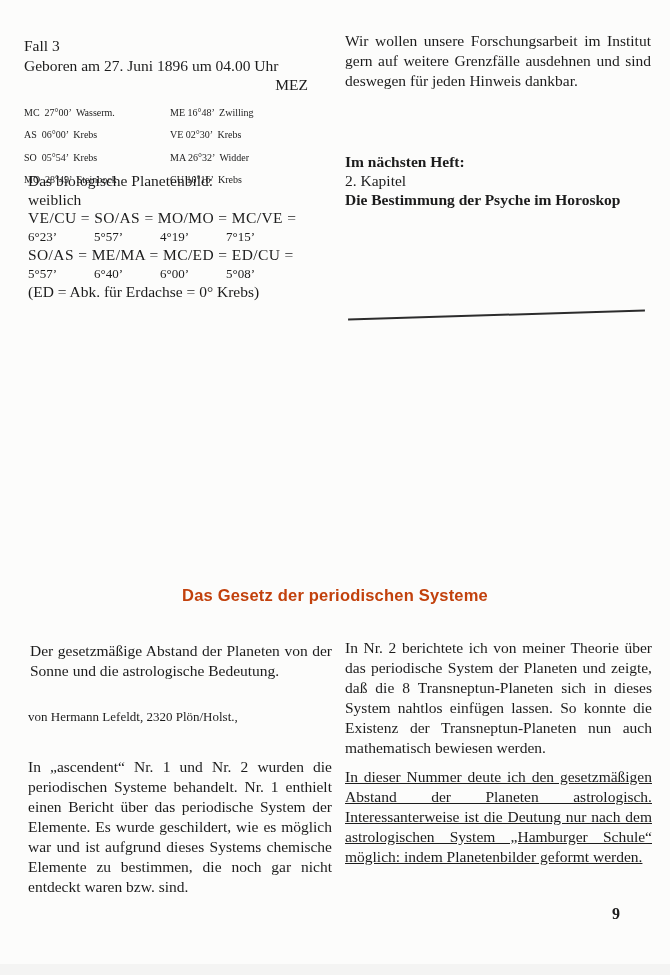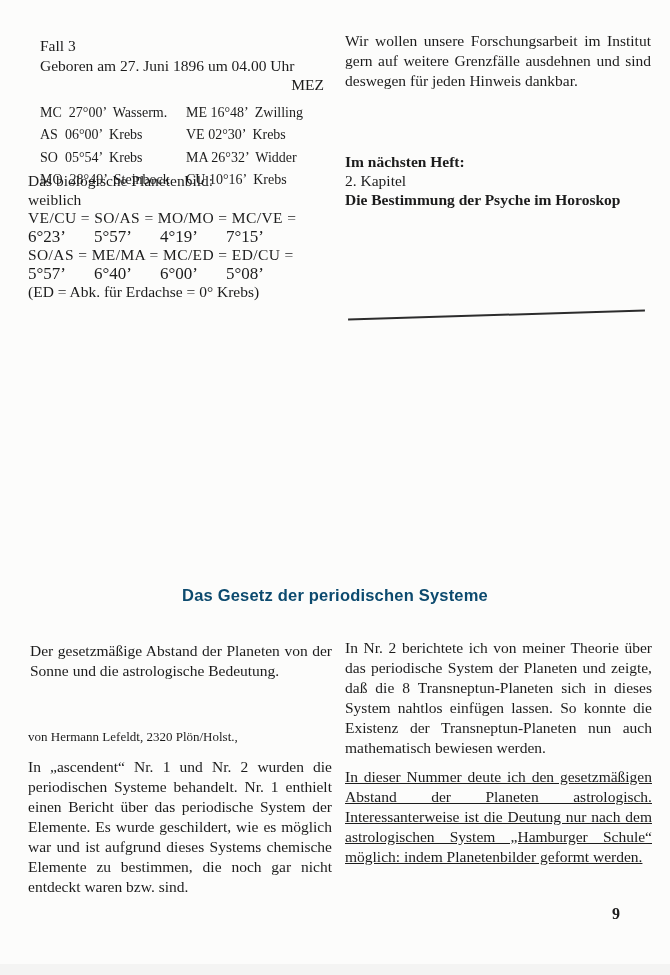--- a/index.html
+++ b/index.html
@@ -12,36 +12,36 @@
     font-family:"Liberation Serif", serif;
     color:#1c1c1c;
     overflow:hidden;
   }
   .abs { position:absolute; }
   .body-text { font-size:15.5px; line-height:20px; }
   .justify { text-align:justify; text-justify:inter-word; hyphens:auto; }
   .bold { font-weight:bold; }
 
   
-  .case-block { left:40px; top:36px; width:306px; }
+  .case-block { left:24px; top:36px; width:306px; }
   .case-line { font-size:15.5px; line-height:19.5px; white-space:pre; }
   .tz-line { text-align:right; padding-right:22px; }
   .pos-grid {
     margin-top:7px;
     display:grid;
     grid-template-columns:146px 1fr;
   }
-  .pos-cell { font-size:14px; line-height:22.5px; white-space:pre; }
+  .pos-cell { font-size:10px; line-height:22.5px; white-space:pre; }
 
   
   .bio-block { left:28px; top:172px; width:306px; }
   .bio-line { font-size:15.5px; line-height:18.5px; }
   .formula-line { letter-spacing:0.4px; }
   .values-row { display:flex; }
-  .values-row span { width:66px; font-size:17px; line-height:18.5px; }
+  .values-row span { width:66px; font-size:13px; line-height:18.5px; }
   .group-gap { margin-top:7px; }
 
   
   .research-para { left:345px; top:31px; width:306px; }
   .next-issue { left:345px; top:152px; width:306px; }
   .next-issue .line { font-size:15.5px; line-height:19px; }
   .teaser-wrap { margin-top:4px; position:relative; }
   .logo-a {
     font-family:"Liberation Sans", sans-serif;
     font-weight:700;
@@ -60,26 +60,26 @@
   }
 
   
   .article-title {
     left:0; top:586px; width:670px;
     text-align:center;
     font-family:"Liberation Sans", sans-serif;
     font-weight:700;
     font-size:16.5px;
     letter-spacing:0.2px;
-    color:#0c4a6e;
+    color:#c2410c;
   }
   .teil-block { left:30px; top:641px; width:302px; display:flex; }
   .teil-label { width:58px; flex:none; font-size:15.5px; line-height:20px; }
   .teil-title { flex:1; font-size:15.5px; line-height:20px; }
-  .author-line { left:28px; top:729px; width:306px; font-size:13px; line-height:16px; }
+  .author-line { left:28px; top:709px; width:306px; font-size:13px; line-height:16px; }
 
   .left-para { left:28px; top:757px; width:304px; }
   .right-col-bottom { left:345px; top:638px; width:307px; }
   .right-col-bottom p + p { margin-top:9px;text-decoration:underline; }
 
   .page-number { left:612px; top:905px; font-size:16px; font-weight:bold; }
 
   .scan-band { left:0; top:964px; width:670px; height:11px; background:#f4f4f3; }
 </style>
 </head>

